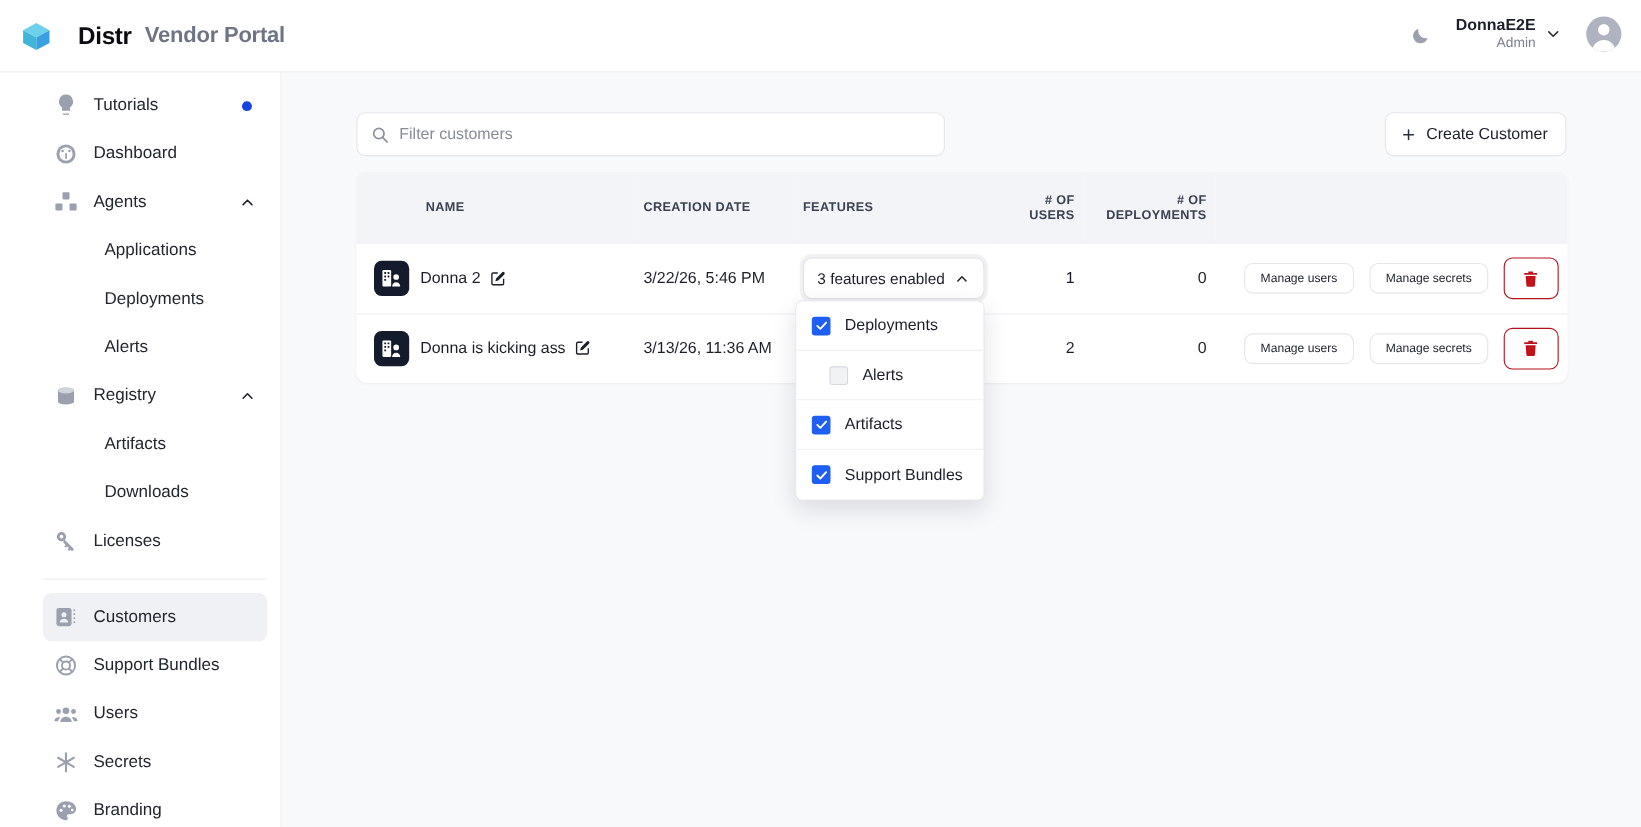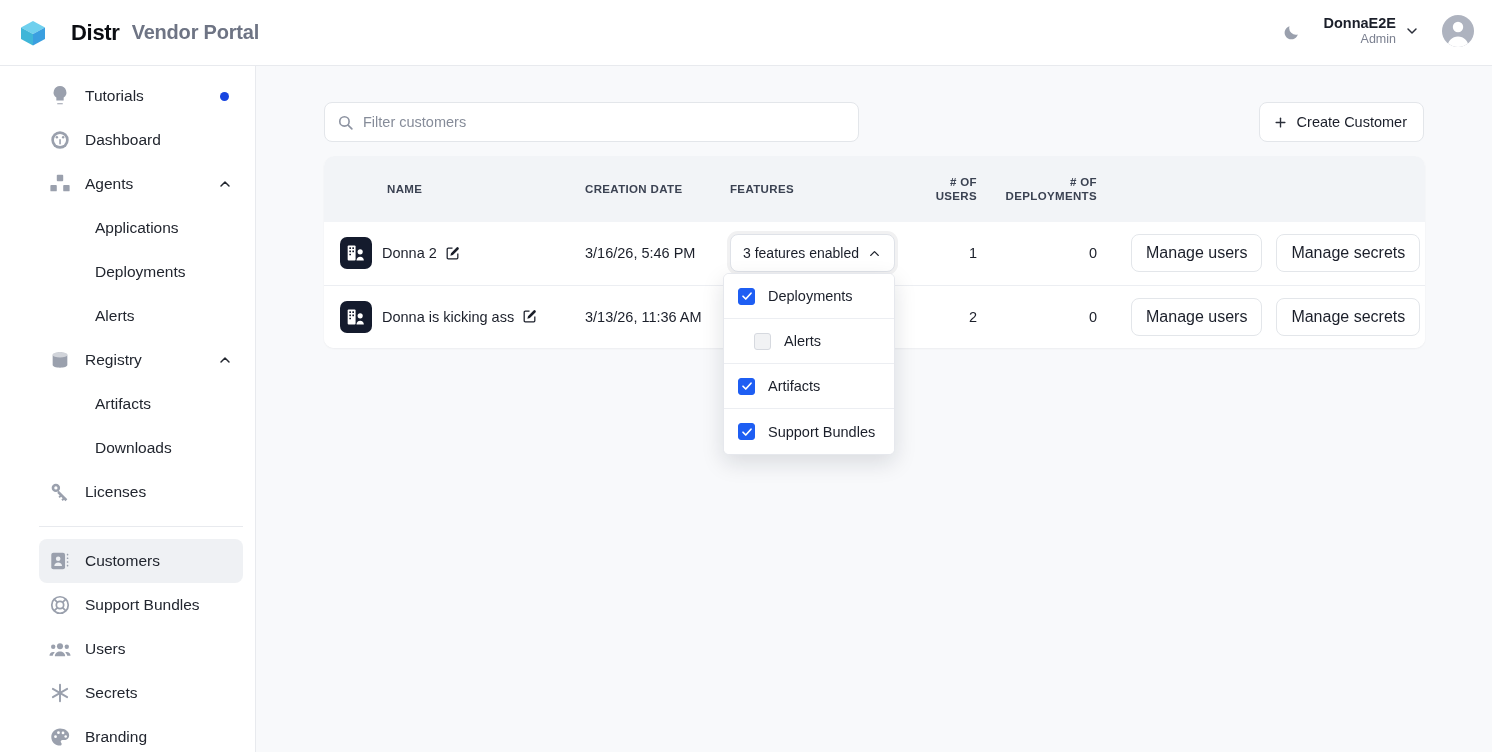--- a/index.html
+++ b/index.html
@@ -139,23 +139,23 @@
     height: 38px; padding: 0 12px;
     background: #ffffff; border: 1px solid #dfe2e8; border-radius: 8px;
     font-size: 14px; color: #1b1f2a; cursor: pointer;
     box-shadow: 0 0 0 3px rgba(16,24,40,.06);
     font-family: "Liberation Sans", sans-serif;
     white-space: nowrap;
   }
   .feat-trigger .chev { width: 15px; height: 15px; color: #22262f; }
 
   .row-btn {
-    height: 38px; padding: 0 14px; background: #ffffff;
+    height: 28px; padding: 0 14px; background: #ffffff;
     border: 1px solid #e3e6ea; border-radius: 8px;
-    font-size: 16px; color: #1b1f2a; cursor: pointer; white-space: nowrap;
+    font-size: 11px; color: #1b1f2a; cursor: pointer; white-space: nowrap;
     font-family: "Liberation Sans", sans-serif;
   }
   .del-btn {
     height: 38px; width: 52px; background: #ffffff;
     border: 1px solid #b4101b; border-radius: 8px;
     display: flex; align-items: center; justify-content: center; cursor: pointer;
   }
   .trash-ico { width: 17px; height: 17px; color: #c2121c; }
   .actions-cell { display: flex; align-items: center; gap: 14px; justify-content: flex-start; }
 
@@ -441,21 +441,21 @@
               <span class="name-text">
                 <span>Donna 2</span>
                 <svg class="edit-ico" viewBox="0 0 24 24" fill="none" stroke="currentColor" stroke-width="2">
                     <path d="M12 3.5H5.2A1.7 1.7 0 0 0 3.5 5.2v13.6a1.7 1.7 0 0 0 1.7 1.7h13.6a1.7 1.7 0 0 0 1.7-1.7V12"></path>
                     <path d="M18.5 2.5a2.1 2.1 0 0 1 3 3L12.6 14.4l-4 1 1-4z" fill="currentColor" stroke="none"></path>
                   </svg>
               </span>
             </div>
           </td>
           <td>
-            <span class="date-text">3/16/26, 5:46 PM</span>
+            <span class="date-text">3/22/26, 5:46 PM</span>
           </td>
           <td>
             <button class="feat-trigger">
               <span>3 features enabled</span>
               <svg class="chev" viewBox="0 0 24 24" fill="none" stroke="currentColor" stroke-width="2.2" stroke-linecap="round" stroke-linejoin="round">
                   <polyline points="18 15 12 9 6 15"></polyline>
                 </svg>
             </button>
           </td>
           <td class="r">1</td>

